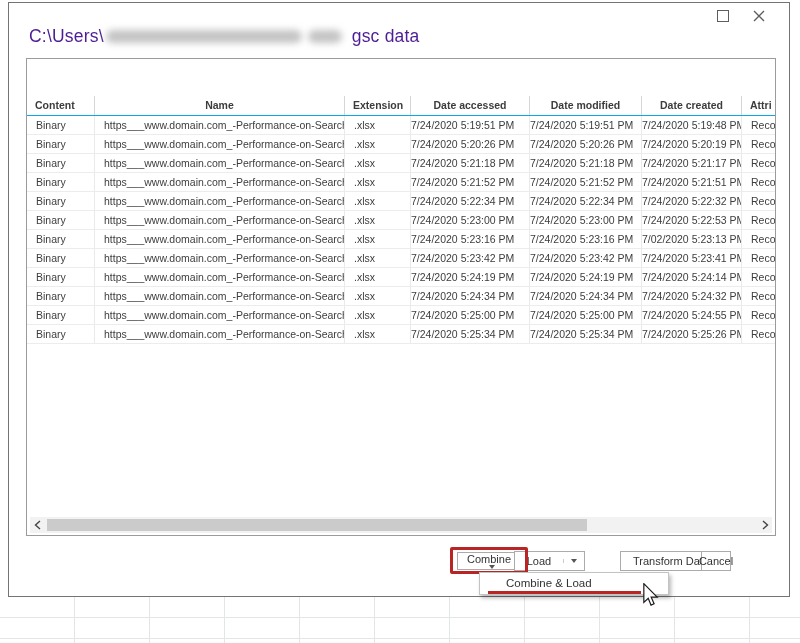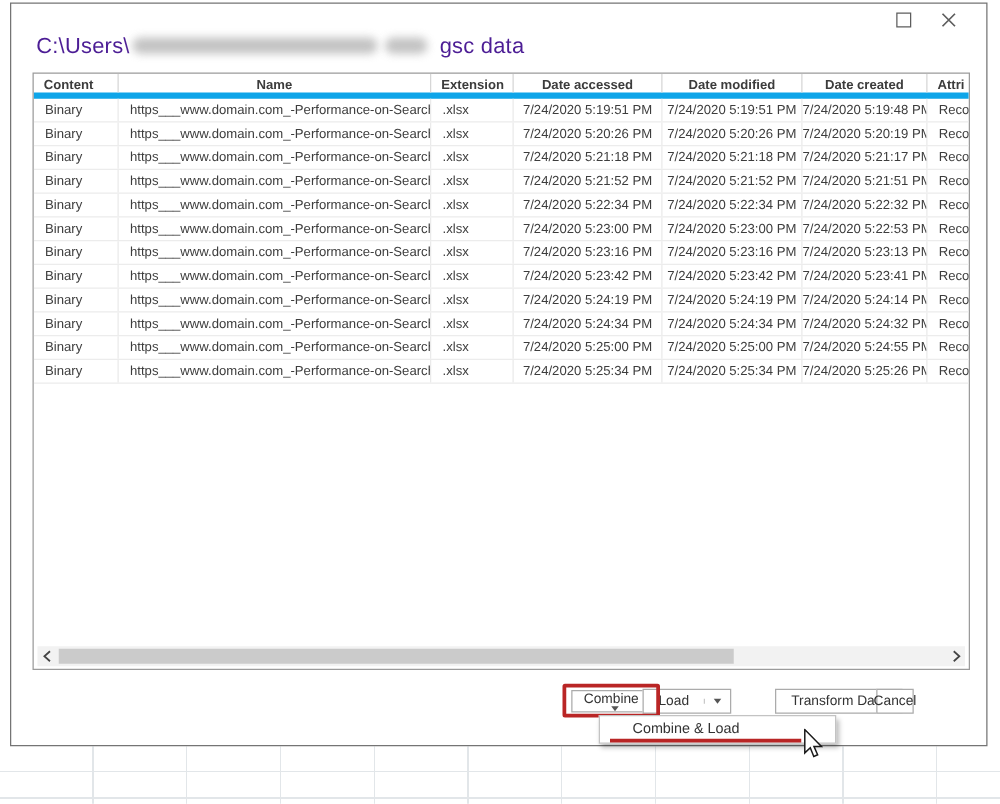--- a/index.html
+++ b/index.html
@@ -28,31 +28,31 @@
   .blur-blob { display:inline-block; height:13px; border-radius:7px; background:#b9b9b9;
     filter:blur(3.5px); vertical-align:-1px; opacity:.85; }
   #blob1 { width:196px; margin:0 6px 0 2px; }
   #blob2 { width:34px; margin-right:10px; }
 
   
   #table {
     position:absolute; left:17px; top:55px; width:750px; height:478px;
     border:1px solid #9b9b9b; background:#fff; overflow:hidden;
   }
-  #thead { display:flex; height:20px; border-bottom:5px solid #0ea5e9; }
+  #thead { display:flex; height:20px; border-bottom:1px solid #0ea5e9;margin-top:37px; }
   .hcell { font-size:10.5px; font-weight:700; color:#3c3c3c; line-height:19px;
     text-align:center; border-right:1px solid #d6d6d6; overflow:hidden; white-space:nowrap;
     flex:none; }
   .hcell.k-content,.hcell.k-ext,.hcell.k-attr { text-align:left; padding-left:8px; }
   .hcell.k-attr { border-right:none; }
   .trow { display:flex; height:19px; border-bottom:1px solid #ececec; }
   .cell { font-size:10.5px; color:#3d3d3d; line-height:18px; border-right:1px solid #eaeaea;
     overflow:hidden; white-space:nowrap; flex:none; }
   .cell.k-content,.cell.k-name,.cell.k-ext,.cell.k-attr { text-align:left; padding-left:9px; }
-  .cell.k-accessed,.cell.k-modified,.cell.k-created { text-align:center; }
+  .cell.k-accessed,.cell.k-modified,.cell.k-created { }
   .cell.k-attr { border-right:none; }
   .k-content{width:68px} .k-name{width:250px} .k-ext{width:66px}
   .k-accessed{width:119px} .k-modified{width:112px} .k-created{width:100px} .k-attr{width:35px}
 
   
   #hscroll { position:absolute; left:3px; right:3px; bottom:2px; height:16px; background:#f2f2f2; }
   .scroll-arrow { position:absolute; top:0; width:14px; height:16px; cursor:pointer;
     display:flex; align-items:center; justify-content:center; }
   #scroll-left { left:0; } #scroll-right { right:0; }
   #scroll-thumb { position:absolute; left:17px; top:2px; width:540px; height:12px;
@@ -171,21 +171,21 @@
           <div class="cell k-modified">7/24/2020 5:23:00 PM</div>
           <div class="cell k-created">7/24/2020 5:22:53 PM</div>
           <div class="cell k-attr">Reco</div>
         </div>
         <div class="trow">
           <div class="cell k-content">Binary</div>
           <div class="cell k-name">https___www.domain.com_-Performance-on-Search-2...</div>
           <div class="cell k-ext">.xlsx</div>
           <div class="cell k-accessed">7/24/2020 5:23:16 PM</div>
           <div class="cell k-modified">7/24/2020 5:23:16 PM</div>
-          <div class="cell k-created">7/24/2020 5:23:13 PM</div>
+          <div class="cell k-created">7/02/2020 5:23:13 PM</div>
           <div class="cell k-attr">Reco</div>
         </div>
         <div class="trow">
           <div class="cell k-content">Binary</div>
           <div class="cell k-name">https___www.domain.com_-Performance-on-Search-2...</div>
           <div class="cell k-ext">.xlsx</div>
           <div class="cell k-accessed">7/24/2020 5:23:42 PM</div>
           <div class="cell k-modified">7/24/2020 5:23:42 PM</div>
           <div class="cell k-created">7/24/2020 5:23:41 PM</div>
           <div class="cell k-attr">Reco</div>

